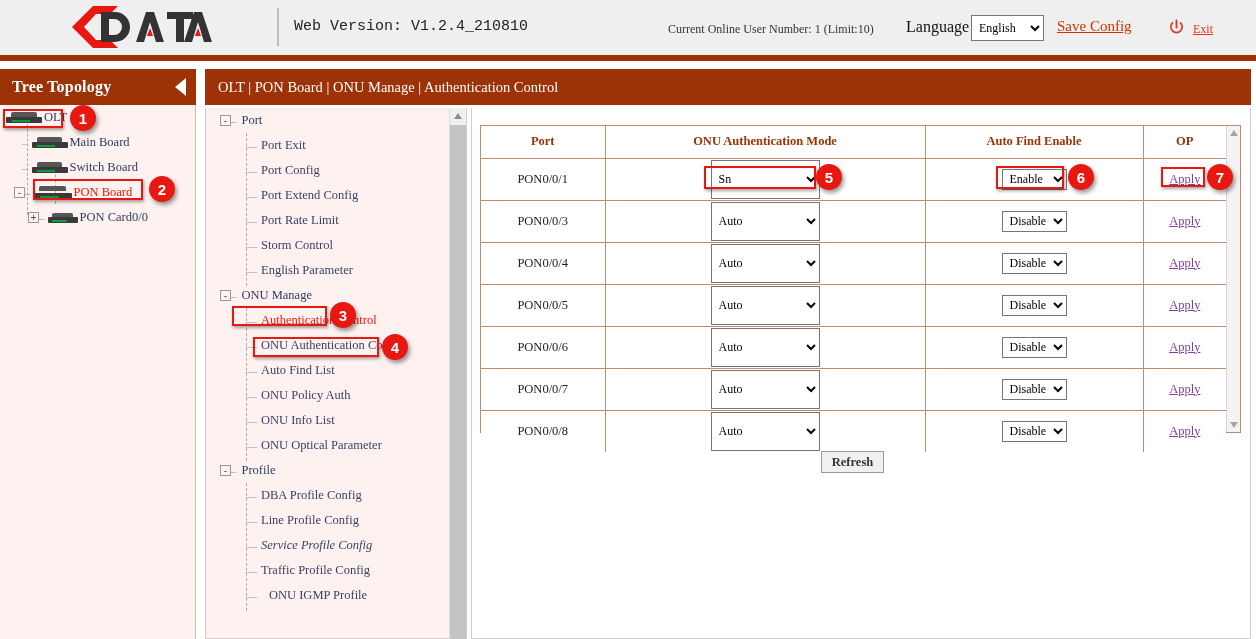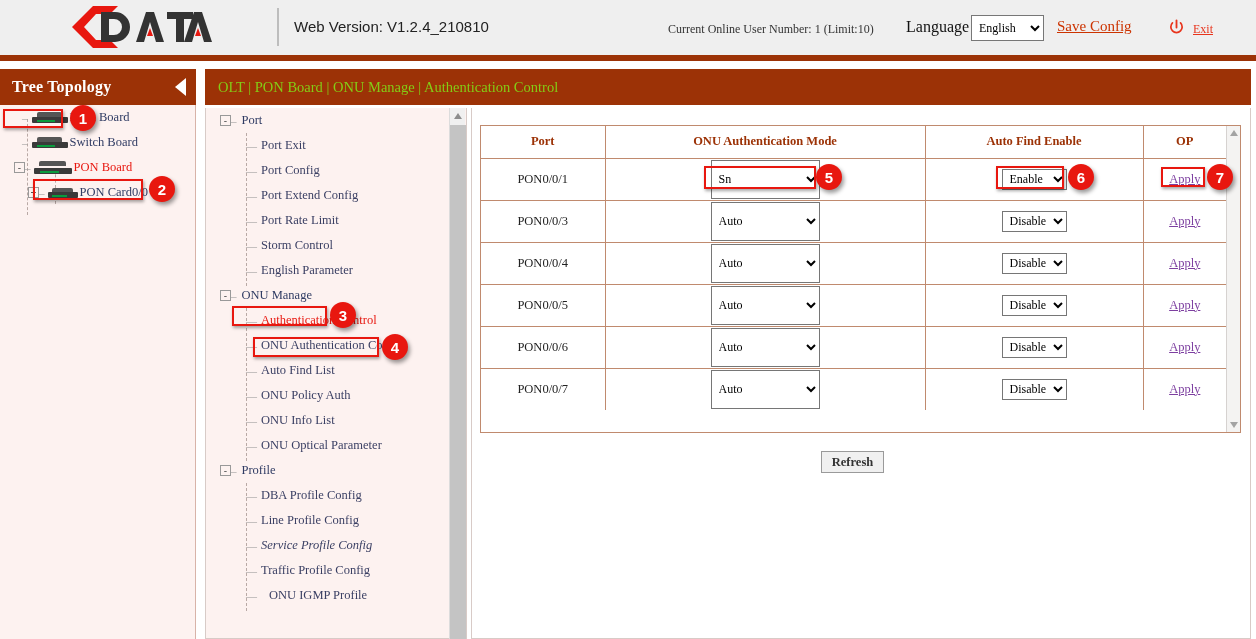--- a/index.html
+++ b/index.html
@@ -20,21 +20,21 @@
   }
   .logo-wrap {
     position: absolute; left: 66px; top: 4px; width: 150px; height: 46px;
   }
   .divider-v {
     position: absolute; left: 277px; top: 8px; width: 2px; height: 38px;
     background: #bdbdbd;
   }
   .webver {
     position: absolute; left: 294px; top: 18px;
-    font-size: 15px; color: #222; font-family: Liberation Sans, sans-serif;
+    font-size: 15px; color: #222; font-family: Liberation Mono, monospace;
   }
   .online-users {
     position: absolute; left: 668px; top: 22px;
     font-size: 12px; color: #333;
   }
   .lang-label {
     position: absolute; left: 906px; top: 18px;
     font-size: 16px; color: #111;
   }
   .lang-select {
@@ -133,21 +133,21 @@
   .sb-arrow-up, .sb-arrow-dn {
     position: absolute; left: 4px; width: 0; height: 0;
     border-left: 4px solid transparent; border-right: 4px solid transparent;
   }
   .sb-arrow-up { top: 5px; border-bottom: 6px solid #8d8d8d; }
   .sb-arrow-dn { bottom: 5px; border-top: 6px solid #8d8d8d; }
 
   
   .breadcrumb {
     position: absolute; left: 205px; top: 69px; width: 1046px; height: 36px;
-    background: #9c3206; color: #84cc16;
+    background: #9c3206; color: #ffffff;
     display: flex; align-items: center; padding-left: 13px;
     font-size: 14.5px;
   }
 
   
   .content {
     position: absolute; left: 471px; top: 108px; width: 780px; height: 531px;
     background: #fff; border: 1px solid #d8cbc7; border-top: none;
   }
   .table-wrap {
@@ -262,20 +262,28 @@
     <div class="tree-title-bar">
       <span class="tree-title">Tree Topology</span>
       <span class="collapse-arrow"></span>
     </div>
 
     <div class="tree-body">
 
       <div class="vline" style="left:27px; top:14px; height:96px;"></div>
       <div class="vline" style="left:55px; top:64px; height:35px;"></div>
 
+      <div class="tree-row" style="padding-left:6px;">
+        <span class="dev-icon" style="width:36px;height:11px;">
+          <span class="top"></span>
+            <span class="body"></span>
+            <span class="led"></span>
+        </span>
+        <span class="t-label">OLT</span>
+      </div>
 
       <div class="tree-row" style="padding-left:22px;">
         <span class="dash-h">–</span>
         <span class="dev-icon" style="width:36px;height:11px;margin-left:4px;">
           <span class="top"></span>
             <span class="body"></span>
             <span class="led"></span>
         </span>
         <span class="t-label">Main Board</span>
       </div>
@@ -523,20 +531,36 @@
             </td>
             <td>
               <select class="find-sel">
                 <option>Disable</option>
               </select>
             </td>
             <td>
               <a class="apply">Apply</a>
             </td>
           </tr>
+          <tr>
+            <td>PON0/0/8</td>
+            <td>
+              <select class="mode-sel">
+                <option>Auto</option>
+              </select>
+            </td>
+            <td>
+              <select class="find-sel">
+                <option>Disable</option>
+              </select>
+            </td>
+            <td>
+              <a class="apply">Apply</a>
+            </td>
+          </tr>
         </tbody>
       </table>
 
       <div class="tbl-sb">
         <div class="sb-arrow-up"></div>
         <div class="sb-arrow-dn"></div>
       </div>
     </div>
 
     <button class="refresh-btn">Refresh</button>

